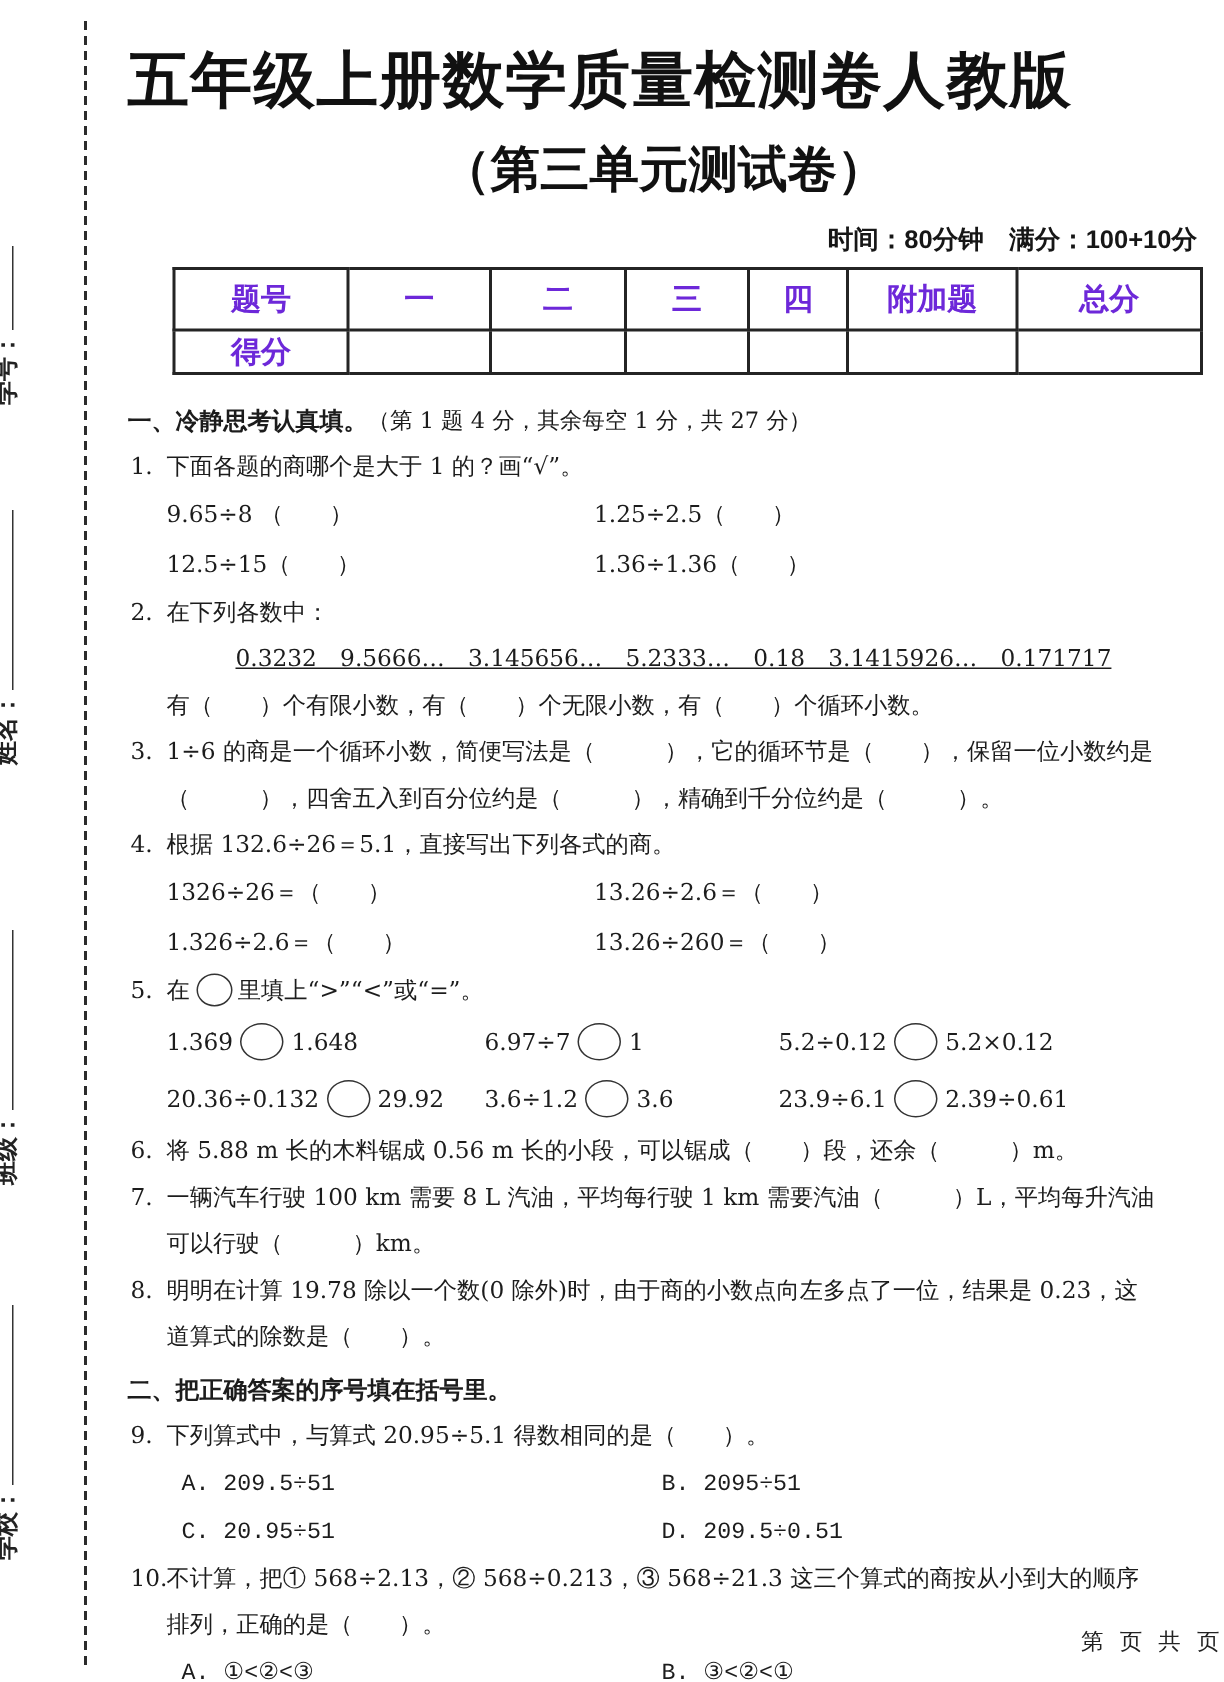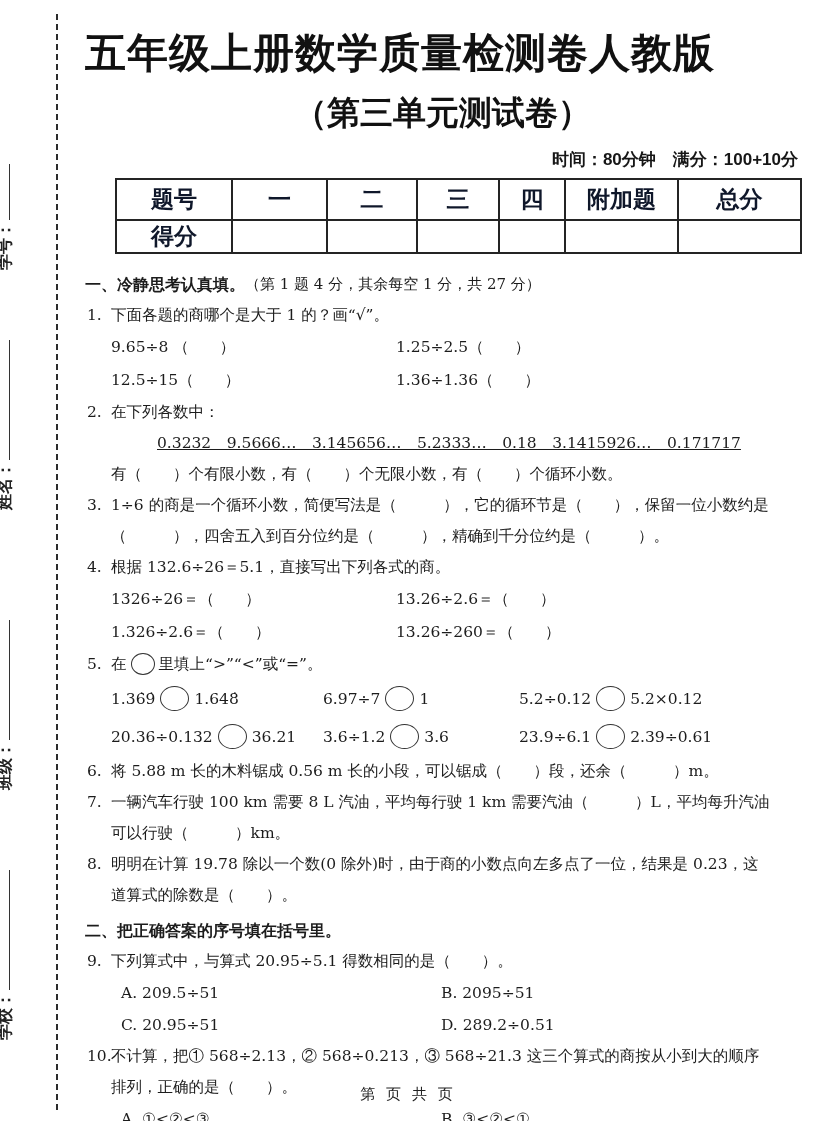--- a/index.html
+++ b/index.html
@@ -50,52 +50,52 @@
     font-family:"Liberation Sans","DejaVu Sans",sans-serif; color:#161616;
   }
   
   table.score {
     margin:7px 0 0 30px; width:685px;
     border-collapse:collapse; table-layout:fixed;
   }
   table.score td {
     border:2px solid #242424; text-align:center; vertical-align:middle;
     font-family:"Liberation Sans","DejaVu Sans",sans-serif;
-    font-weight:bold; font-size:23px; color:#0f172a;margin-top:42px;
+    font-weight:bold; font-size:20px; color:#6d28d9;margin-top:42px;
   }
   tr.score-head td { height:41px; }
   tr.score-row td { height:27px; }
 
   
   .paper-body { margin-top:15px; font-size:15.5px; line-height:31px; }
   .sec-head { display:flex; align-items:flex-end; margin-top:4px; }
   .sec-title { font-weight:bold; font-size:16px; }
   .sec-note { font-size:15px; }
   .q { display:flex; }
   .qnum { flex:none; width:26px; padding-left:2px; }
   .qbody { flex:1; }
   .grid2 { display:grid; grid-template-columns:285px 1fr; line-height:33px; }
   .grid2 > span { display:block; }
   .indent { padding-left:46px;text-decoration:underline; }
-  .opts { display:grid; grid-template-columns:320px 1fr; padding-left:10px; line-height:32px; }
+  .opts { display:grid; grid-template-columns:320px 1fr; padding-left:10px; line-height:32px;font-family:Liberation Mono, monospace; }
   .cmp-grid { display:grid; grid-template-columns:212px 196px 1fr; line-height:38px; }
   .circle {
     display:inline-block; width:29px; height:25px;
     border:1.6px solid #333; border-radius:50%;
     vertical-align:-7px; margin:0 5px;
   }
   .circle-sm {
     display:inline-block; width:24px; height:22px;
     border:1.5px solid #333; border-radius:50%;
     vertical-align:-6px; margin:0 4px;
   }
   
   .footer {
     position:absolute; bottom:17px; left:0; width:816px;
-    text-align:center; font-size:15px; letter-spacing:3px; color:#222;
+    text-align:right; font-size:15px; letter-spacing:3px; color:#222;
   }
 </style>
 </head>
 <body>
 
 <div class="seal-dash"></div>
 
 <div class="seal-field seal-f1">
   <span>学号：</span><span class="seal-line"></span>
 </div>
@@ -200,21 +200,21 @@
     <div class="q">
       <span class="qnum">5.</span>
       <div class="qbody">
         <div>
           <span>在</span><span class="circle-sm"></span><span>里填上“&gt;”“&lt;”或“=”。</span>
         </div>
         <div class="cmp-grid">
           <span><span>1.36̇9̇</span><span class="circle"></span><span>1.648̇</span></span>
           <span><span>6.97÷7</span><span class="circle"></span><span>1</span></span>
           <span><span>5.2÷0.12</span><span class="circle"></span><span>5.2×0.12</span></span>
-          <span><span>20.36÷0.132</span><span class="circle"></span><span>36.21</span></span>
+          <span><span>20.36÷0.132</span><span class="circle"></span><span>29.92</span></span>
           <span><span>3.6÷1.2</span><span class="circle"></span><span>3.6</span></span>
           <span><span>23.9÷6.1</span><span class="circle"></span><span>2.39÷0.61</span></span>
         </div>
       </div>
     </div>
 
     <div class="q">
       <span class="qnum">6.</span>
       <div class="qbody">
         <div>将 5.88 m 长的木料锯成 0.56 m 长的小段，可以锯成（　　）段，还余（　　　）m。</div>
@@ -242,21 +242,21 @@
     </div>
 
     <div class="q">
       <span class="qnum">9.</span>
       <div class="qbody">
         <div>下列算式中，与算式 20.95÷5.1 得数相同的是（　　）。</div>
         <div class="opts">
           <span>A. 209.5÷51</span>
           <span>B. 2095÷51</span>
           <span>C. 20.95÷51</span>
-          <span>D. 289.2÷0.51</span>
+          <span>D. 209.5÷0.51</span>
         </div>
       </div>
     </div>
 
     <div class="q">
       <span class="qnum">10.</span>
       <div class="qbody">
         <div>不计算，把① 568÷2.13，② 568÷0.213，③ 568÷21.3 这三个算式的商按从小到大的顺序</div>
         <div>排列，正确的是（　　）。</div>
         <div class="opts">

